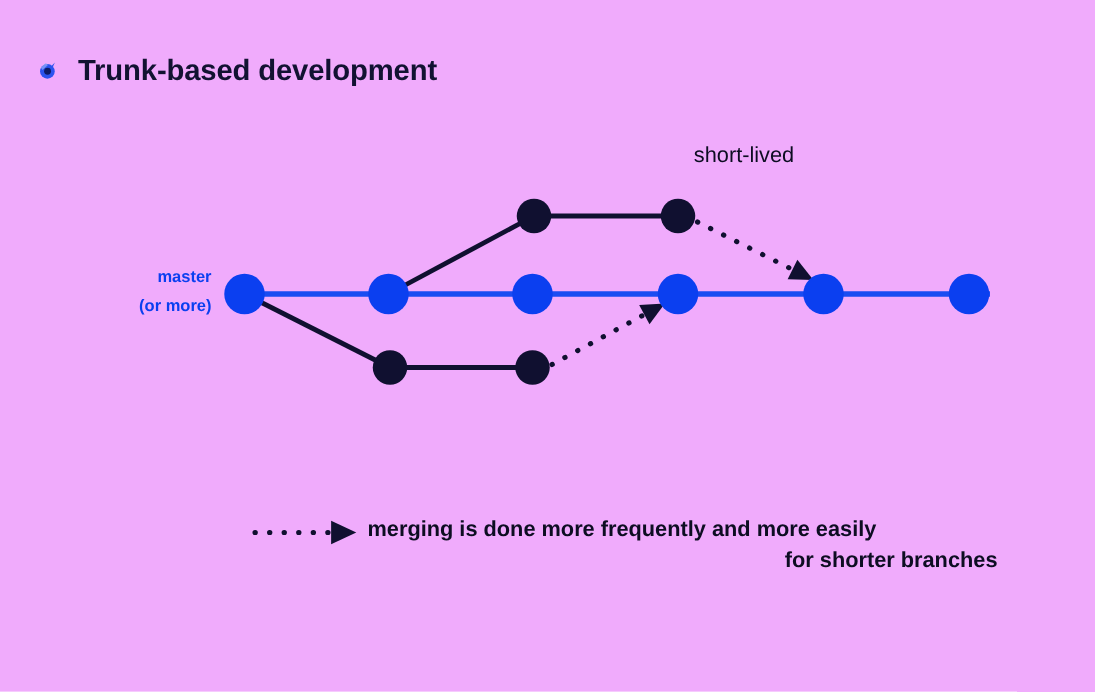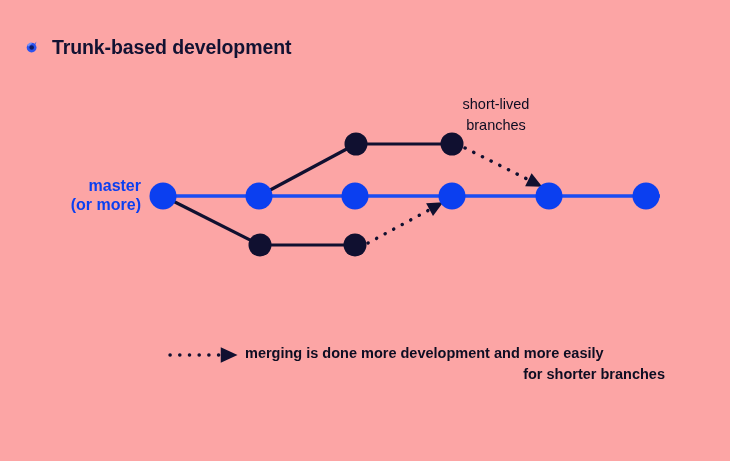--- a/index.html
+++ b/index.html
@@ -15,21 +15,21 @@
     font-family: "Liberation Sans", sans-serif;
     -webkit-font-smoothing: antialiased;
   }
 
   #slide {
     position: absolute;
     left: 0;
     top: 0;
     width: 730px;
     height: 461px;
-    background: #fca5a5;
+    background: #f0abfc;
   }
 
   
   #title-row {
     position: absolute;
     left: 24px;
     top: 30px;
     height: 34px;
     display: flex;
     align-items: center;
@@ -50,21 +50,21 @@
   }
 
   
   #master-label {
     position: absolute;
     left: 0px;
     top: 176px;
     width: 141px;
     text-align: right;
     color: #0b3ff0;
-    font-size: 16px;
+    font-size: 11px;
     font-weight: bold;
     line-height: 19px;
     white-space: nowrap;
   }
   #master-label .l2 { display: block; }
 
   #branches-label {
     position: absolute;
     left: 408px;
     top: 94px;
@@ -161,21 +161,20 @@
     <line x1="170" y1="355" x2="236" y2="355" stroke="#101030" stroke-width="3.4" stroke-linecap="round" stroke-dasharray="0.2 9.5" marker-end="url(#arrowLegend)"></line>
   </svg>
 
   <div id="master-label">
     <span>master</span>
     <span class="l2">(or more)</span>
   </div>
 
   <div id="branches-label">
     <span>short-lived</span>
-    <span class="l2">branches</span>
   </div>
 
   <div id="legend-text">
-    <span>merging is done more development and more easily</span>
+    <span>merging is done more frequently and more easily</span>
     <span class="l2">for shorter branches</span>
   </div>
 
 </div>
 
 </body></html>

